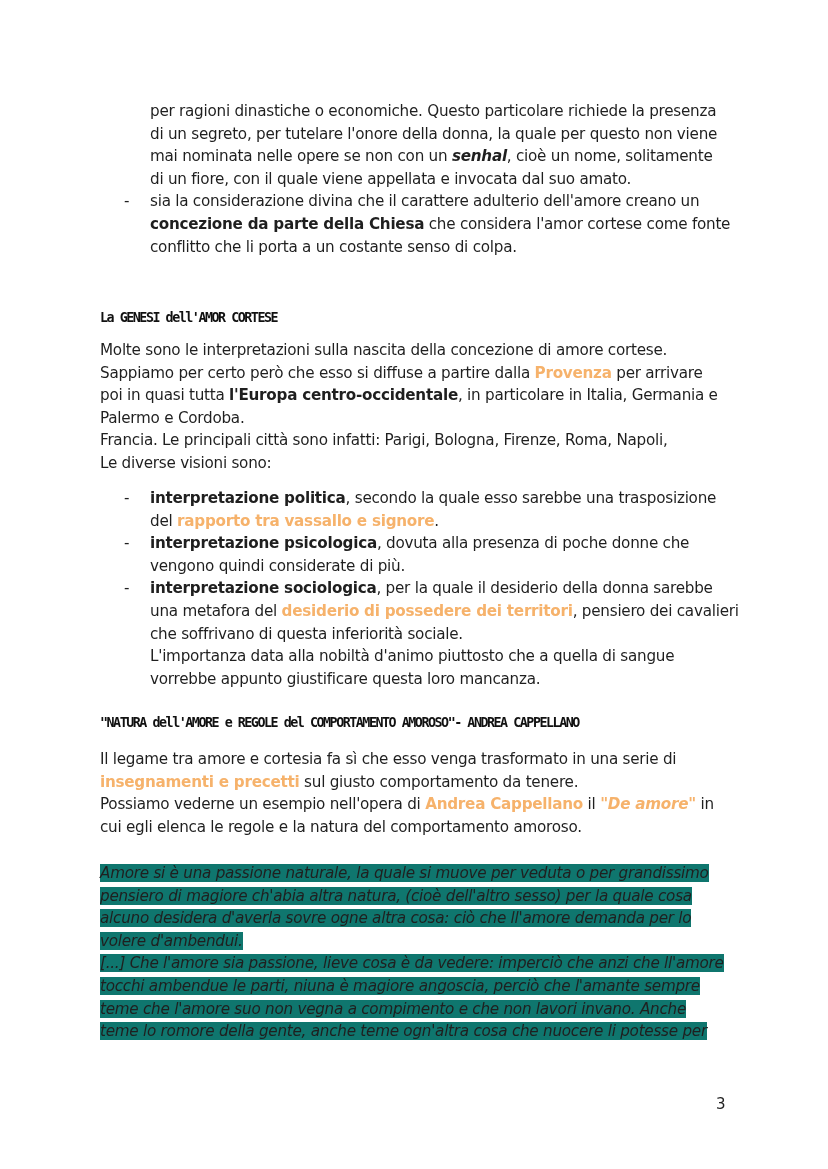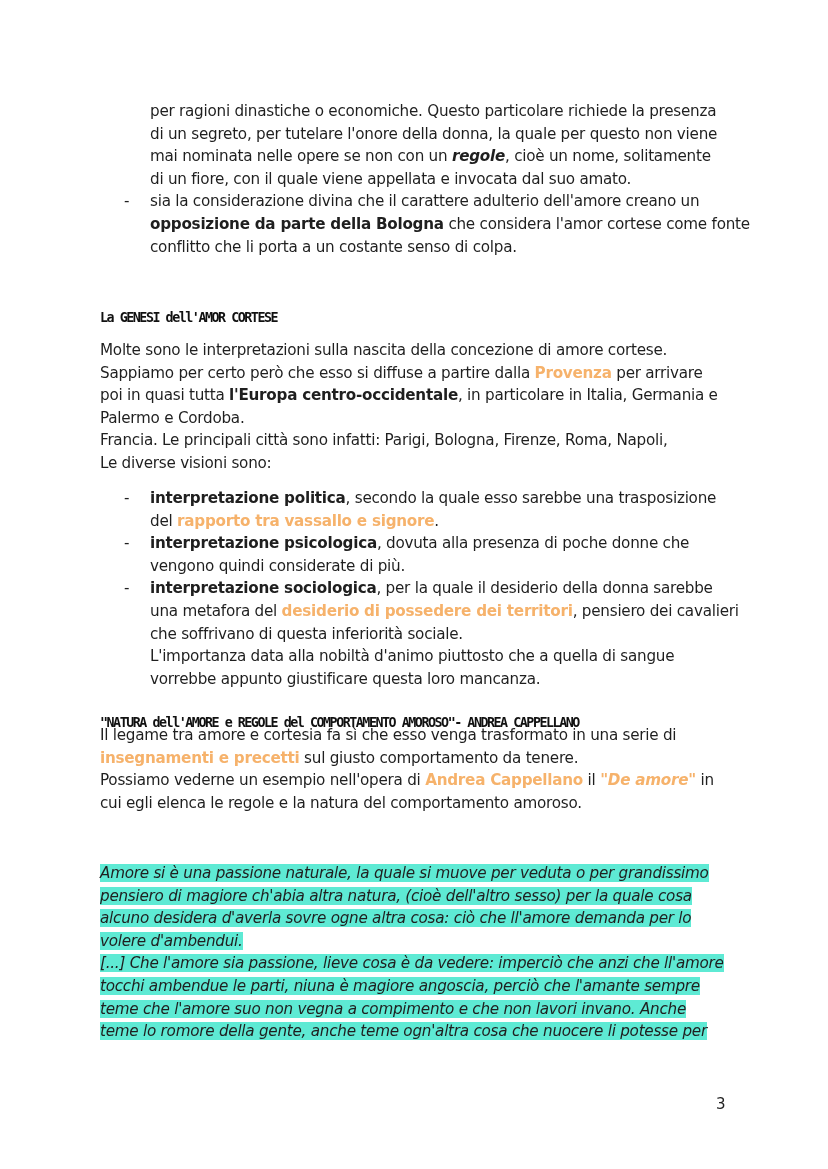--- a/index.html
+++ b/index.html
@@ -9,35 +9,35 @@
   .p { position: absolute; left: 100px; width: 640px; font-size: 15.2px; line-height: 22.6px; letter-spacing: -0.25px; }
   .line { display: block; white-space: nowrap; }
   .ind { padding-left: 50px; }
   .bullet-line { position: relative; padding-left: 50px; display: block; white-space: nowrap; }
   .dash { position: absolute; left: 24px; top: 0; }
   b { font-weight: bold; }
   .accent { color: #f6b26b; font-weight: bold; margin-top: 31px; }
   .u { text-underline-offset: 3px; }
   .h { position: absolute; left: 100px; font-family: "DejaVu Sans Mono", monospace; font-weight: bold;
        font-size: 14.5px; letter-spacing: -1.6px; color: #111; white-space: nowrap; transform: scaleX(0.92); transform-origin: left center; }
-  .quote .hl { background: #5eead4; font-style: italic; }
+  .quote .hl { background: #0f766e; font-style: italic; }
   .pagenum { position: absolute; left: 716px; top: 1095px; font-size: 15px; color: #222; }
 </style>
 </head>
 <body>
 
 <div class="page">
 
   <div class="p" style="top:100px;">
     <span class="line ind">per ragioni dinastiche o economiche. Questo particolare richiede la presenza</span>
     <span class="line ind">di un segreto, per tutelare l'onore della donna, la quale per questo non viene</span>
-    <span class="line ind"><span>mai nominata nelle opere se non con un </span><b><i>regole</i></b><span>, cioè un nome, solitamente</span></span>
+    <span class="line ind"><span>mai nominata nelle opere se non con un </span><b><i>senhal</i></b><span>, cioè un nome, solitamente</span></span>
     <span class="line ind">di un fiore, con il quale viene appellata e invocata dal suo amato.</span>
     <span class="bullet-line"><span class="dash">-</span><span>sia la considerazione divina che il carattere adulterio dell'amore creano un</span></span>
-    <span class="line ind"><b>opposizione da parte della Bologna</b><span> che considera l'amor cortese come fonte</span></span>
+    <span class="line ind"><b>concezione da parte della Chiesa</b><span> che considera l'amor cortese come fonte</span></span>
     <span class="line ind">conflitto che li porta a un costante senso di colpa.</span>
   </div>
 
   <div class="h" style="top:309px;">La GENESI dell'AMOR CORTESE</div>
 
   <div class="p" style="top:339px;">
     <span class="line">Molte sono le interpretazioni sulla nascita della concezione di amore cortese.</span>
     <span class="line"><span>Sappiamo per certo però che esso si diffuse a partire dalla </span><span class="accent">Provenza</span><span> per arrivare</span></span>
     <span class="line"><span>poi in quasi tutta </span><b>l'Europa centro-occidentale</b><span>, in particolare in Italia, Germania e</span></span>
     <span class="line">Palermo e Cordoba.</span>
@@ -54,21 +54,21 @@
 
     <span class="bullet-line"><span class="dash">-</span><b>interpretazione sociologica</b><span>, per la quale il desiderio della donna sarebbe</span></span>
     <span class="line ind"><span>una metafora del </span><span class="accent">desiderio di possedere dei territori</span><span>, pensiero dei cavalieri</span></span>
     <span class="line ind">che soffrivano di questa inferiorità sociale.</span>
     <span class="line ind u">L'importanza data alla nobiltà d'animo piuttosto che a quella di sangue</span>
     <span class="line ind u">vorrebbe appunto giustificare questa loro mancanza.</span>
   </div>
 
   <div class="h" style="top:714px;">"NATURA dell'AMORE e REGOLE del COMPORTAMENTO AMOROSO"- ANDREA CAPPELLANO</div>
 
-  <div class="p" style="top:724px;">
+  <div class="p" style="top:748px;">
     <span class="line">Il legame tra amore e cortesia fa sì che esso venga trasformato in una serie di</span>
     <span class="line"><span class="accent">insegnamenti e precetti</span><span> sul giusto comportamento da tenere.</span></span>
     <span class="line"><span>Possiamo vederne un esempio nell'opera di </span><span class="accent">Andrea Cappellano</span><span> il </span><span class="accent" style="font-style:italic;">"De amore"</span><span> in</span></span>
     <span class="line">cui egli elenca le regole e la natura del comportamento amoroso.</span>
   </div>
 
   <div class="p quote" style="top:862px;">
     <span class="line"><span class="hl">Amore si è una passione naturale, la quale si muove per veduta o per grandissimo</span></span>
     <span class="line"><span class="hl">pensiero di magiore ch'abia altra natura, (cioè dell'altro sesso) per la quale cosa</span></span>
     <span class="line"><span class="hl">alcuno desidera d'averla sovre ogne altra cosa: ciò che ll'amore demanda per lo</span></span>

